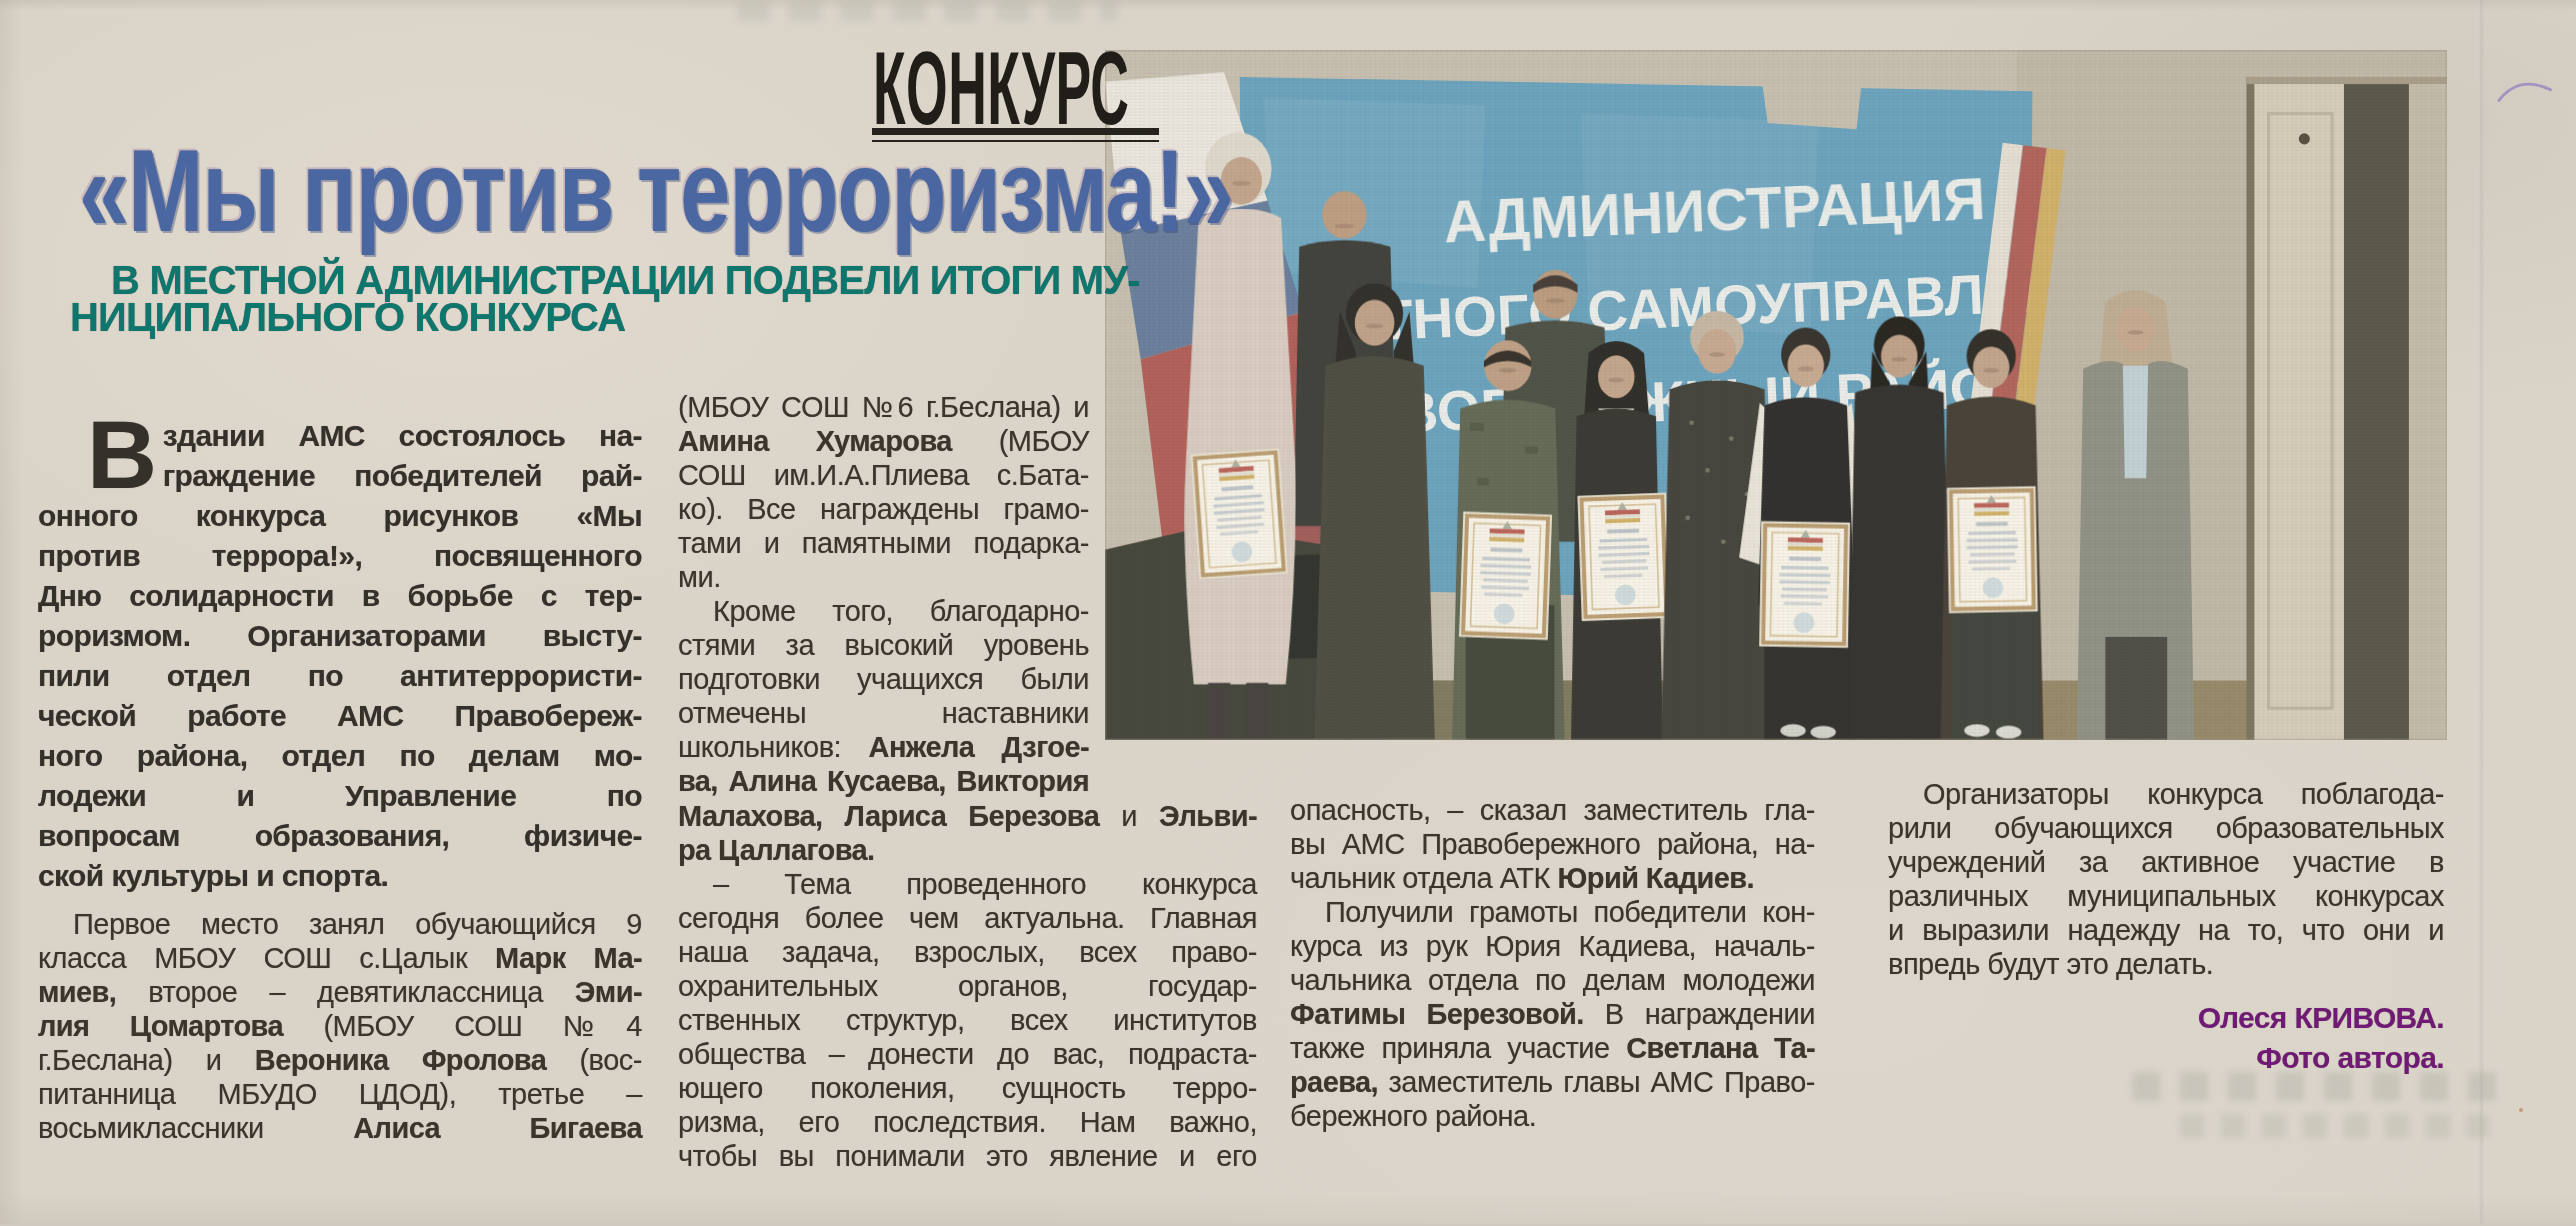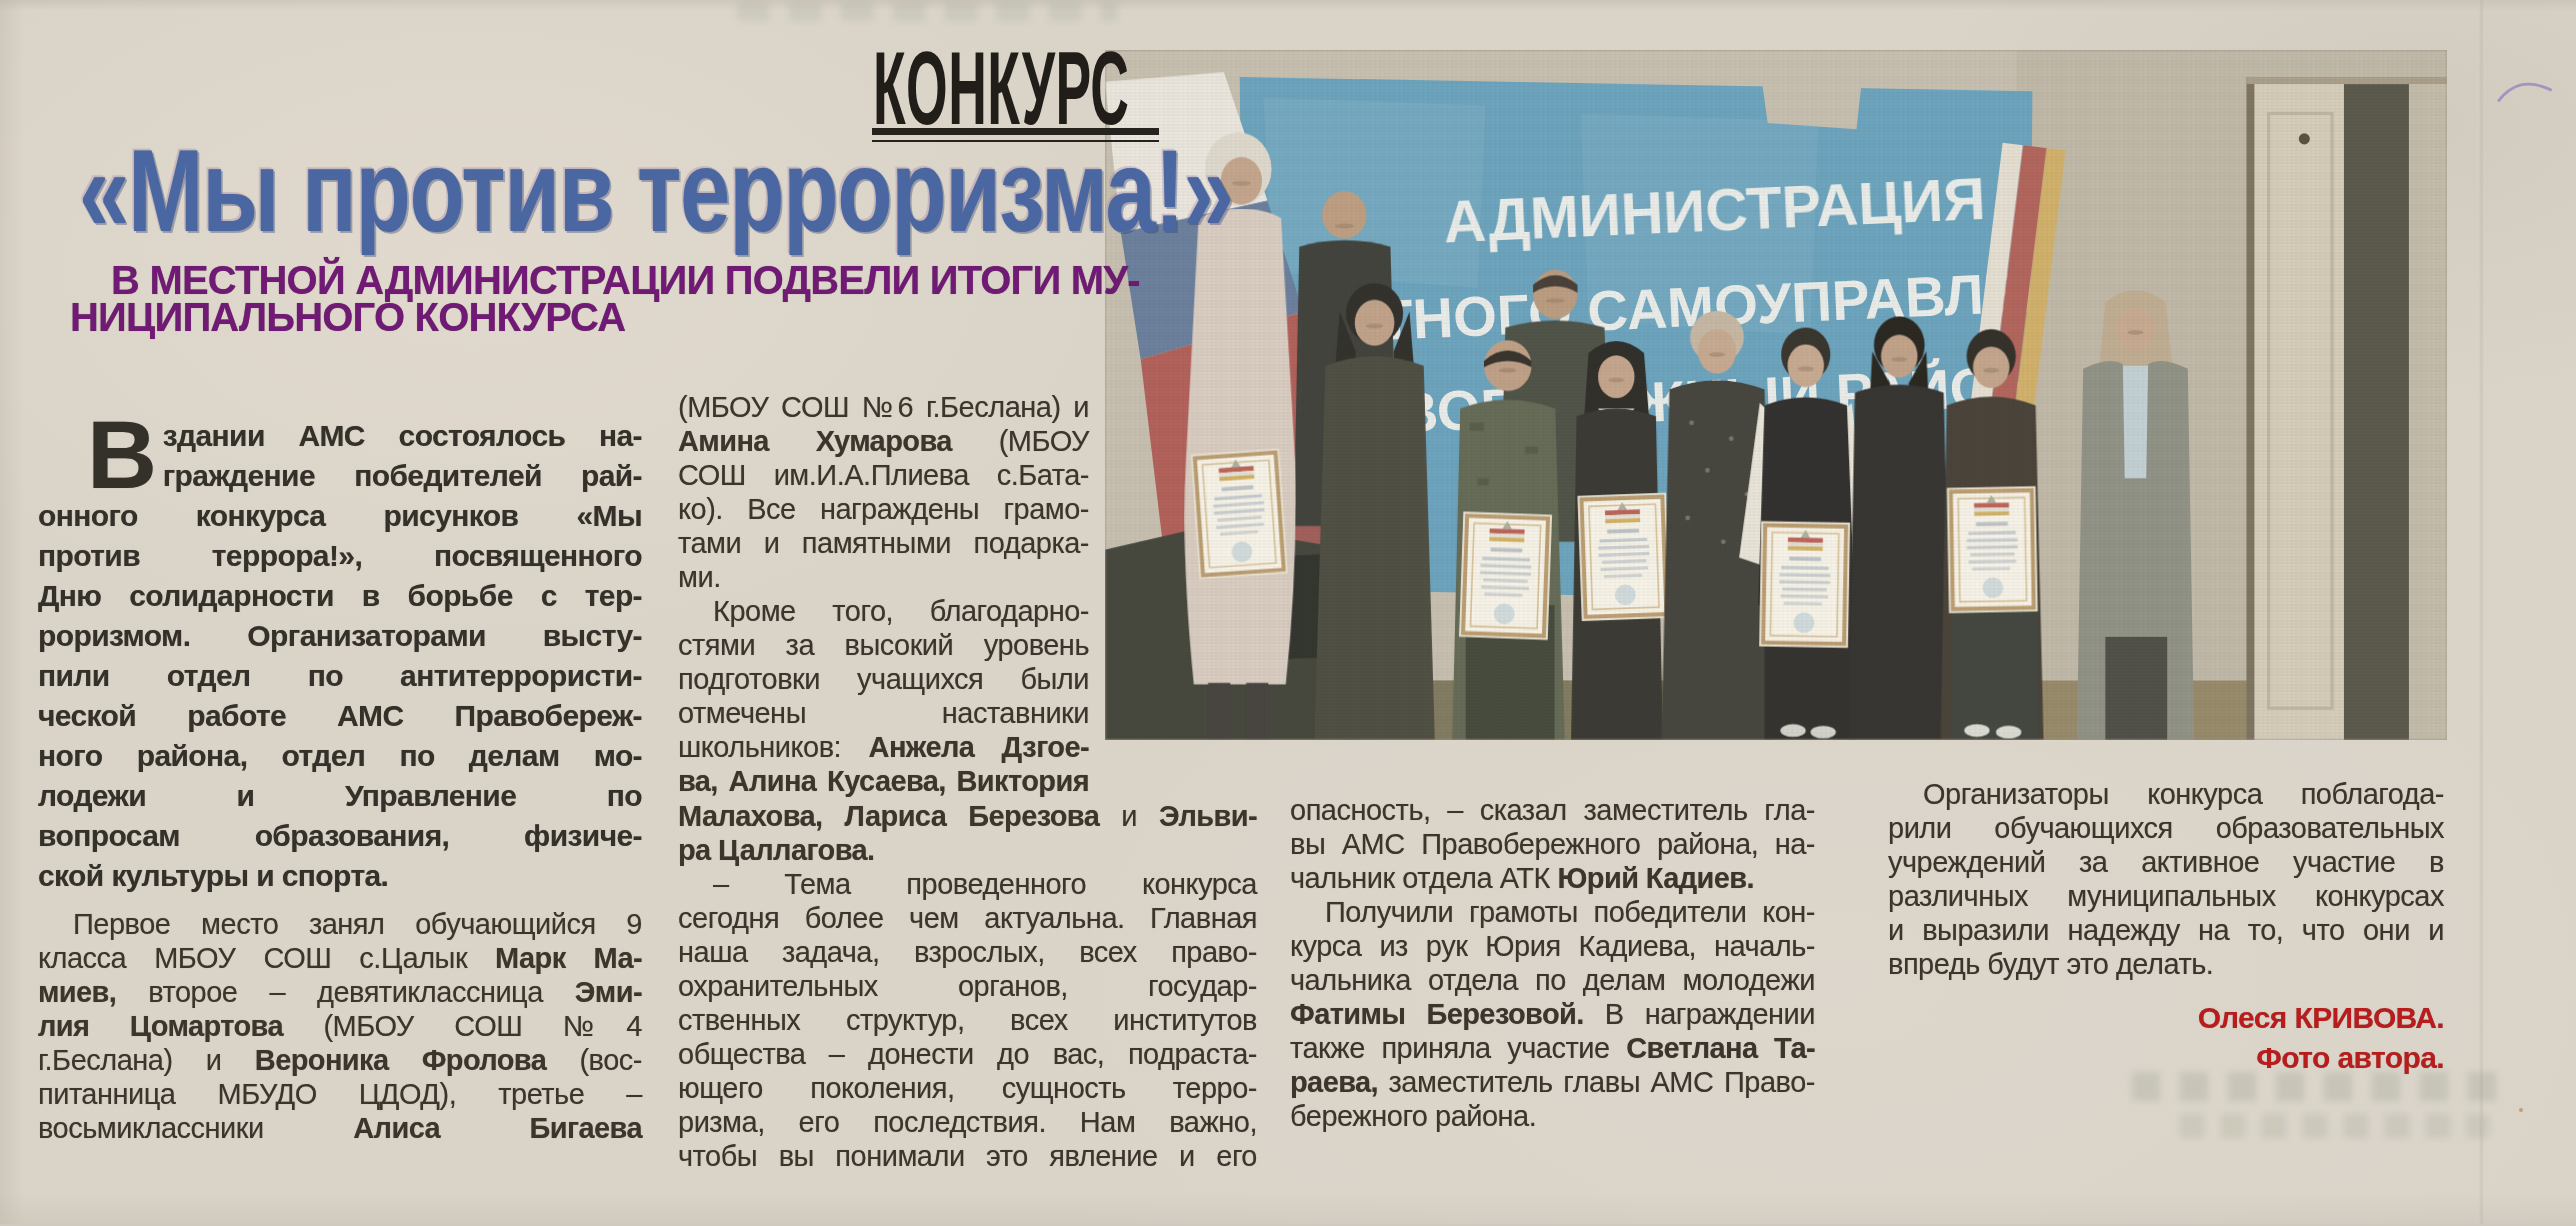--- a/index.html
+++ b/index.html
@@ -38,42 +38,42 @@
   .krule2{position:absolute;left:872px;top:140px;width:287px;height:2.4px;background:#26231e;z-index:2;}
 
   
   .headline{position:absolute;left:79px;top:133px;z-index:3;font-weight:bold;
     font-size:116px;line-height:1;white-space:nowrap;letter-spacing:-1.6px;
     transform:scaleX(.78);transform-origin:0 0;
     text-shadow:-2.4px -1.6px 0 rgba(158,118,158,.28), 2.4px 2.4px 0 rgba(42,60,110,.35), 0 0 1.6px rgba(70,95,150,.5);}
 
   
   .deck{position:absolute;left:70px;top:262px;width:1110px;z-index:2;font-weight:bold;
-        font-size:40px;line-height:37px;color:#701a75;letter-spacing:-0.8px;
+        font-size:40px;line-height:37px;color:#0f766e;letter-spacing:-0.8px;
         text-shadow:0 0 0.8px rgba(44,40,34,.6);}
   .deck .d1{padding-left:41px;}
 
   
   .col{position:absolute;z-index:2;color:#3b352c;font-size:29px;line-height:34px;
        letter-spacing:-0.5px;text-shadow:0 0 0.8px rgba(59,53,44,.45);}
   .ln{text-align:justify;text-align-last:justify;}
   .ln.l{text-align-last:left;}
   .ln.r{text-align:right;text-align-last:right;}
   .ln.ind{text-indent:35px;}
   .ln b{letter-spacing:-0.6px;}
   .lede{font-weight:bold;font-size:30px;line-height:40px;color:#34302a;}
   .dropcap{float:left;font-weight:bold;font-size:97px;line-height:73px;height:76px;
            width:63px;margin:1.6px 12.7px 0 49px;color:#34302a;}
   .c1{left:38px;top:416px;width:604px;}
   .c1 .rest{margin-top:11px;}
   .c2n{left:678px;top:390px;width:411px;}
   .c2w{left:678px;top:799px;width:579px;}
   .c3{left:1290px;top:761px;width:525px;margin-top:32px;}
   .c4{left:1888px;top:777px;width:556px;}
-  .byline{margin-top:17.4px;font-weight:bold;font-size:30px;line-height:40px;color:#b91c1c;}
+  .byline{margin-top:17.4px;font-weight:bold;font-size:30px;line-height:40px;color:#701a75;}
 
   
   .photo{position:absolute;left:1105px;top:50px;width:1342px;height:690px;z-index:1;
          filter:saturate(.82) contrast(.93) brightness(1.02) sepia(.06);}
   .photo svg{display:block;width:100%;height:100%;}
   .photo-grain{position:absolute;left:1105px;top:50px;width:1342px;height:690px;z-index:2;
     pointer-events:none;mix-blend-mode:multiply;opacity:.5;
     background:
       repeating-linear-gradient(0deg, rgba(70,65,55,.06) 0 1.6px, rgba(255,255,255,.04) 1.6px 3.2px),
       repeating-linear-gradient(90deg, rgba(70,65,55,.04) 0 2.4px, rgba(255,255,255,.03) 2.4px 4.8px);}

